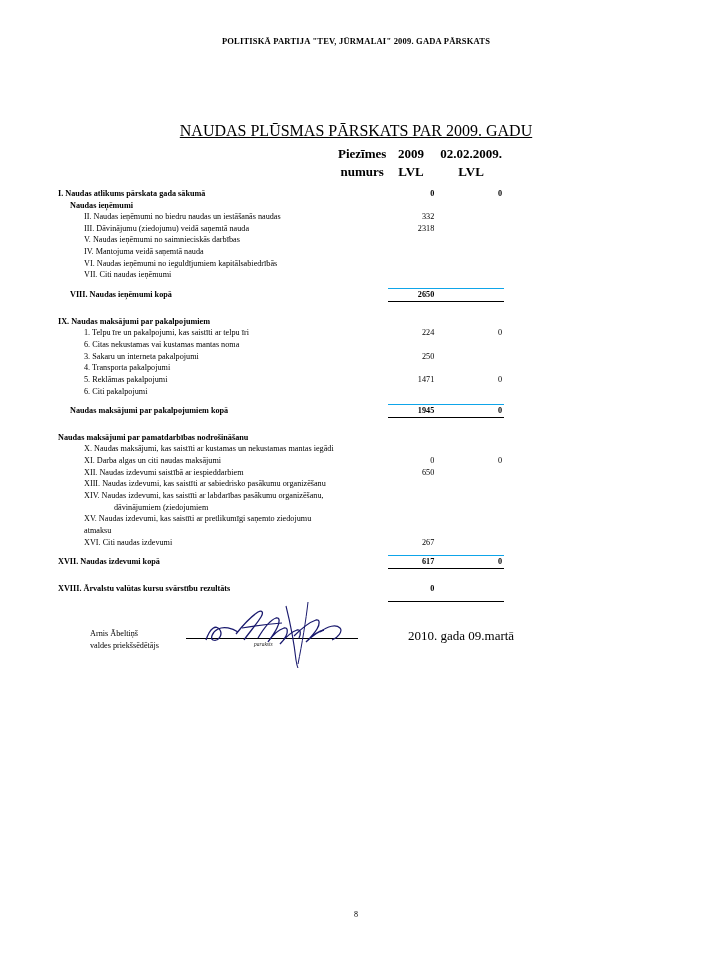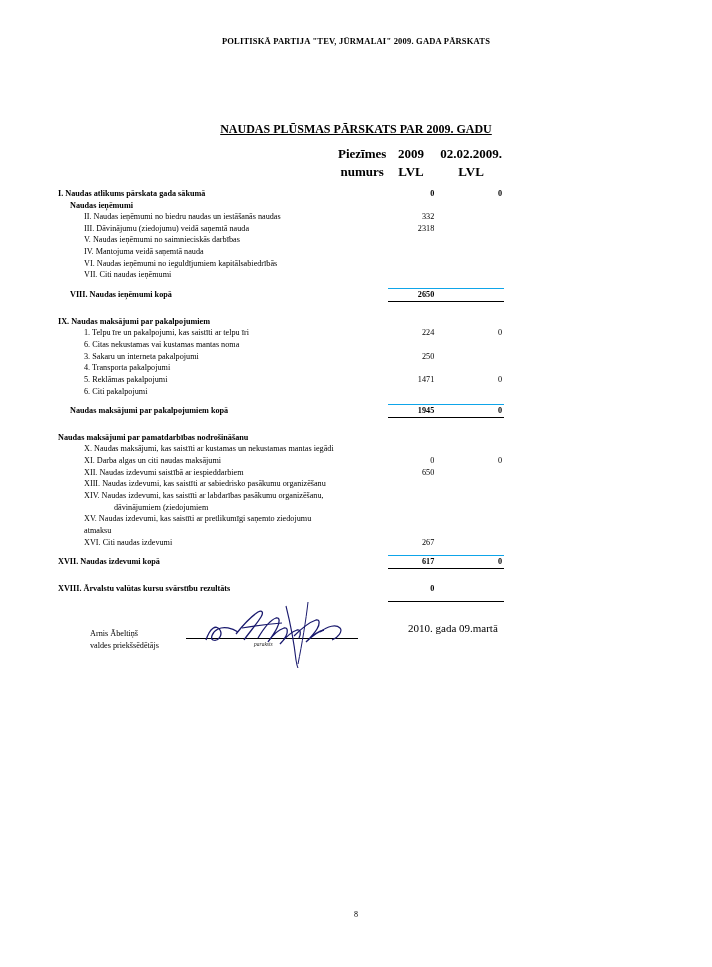--- a/index.html
+++ b/index.html
@@ -30,22 +30,22 @@
     font-size: 8.5px;
     font-weight: bold;
     letter-spacing: 0.2px;
   }
   .doc-title {
     position: absolute;
     top: 122px;
     left: 0;
     width: 712px;
     text-align: center;
-    font-size: 12px;
-    font-weight: bold;
+    font-size: 16px;
+    font-weight: normal;
   }
   .doc-title span {
     text-decoration: underline;
   }
   .content {
     position: absolute;
     top: 145px;
     left: 58px;
     width: 600px;
   }
@@ -114,22 +114,22 @@
     position: absolute;
     left: 196px;
     top: 41px;
     font-size: 5.5px;
     font-style: italic;
     color: #222;
   }
   .sig-date {
     position: absolute;
     left: 350px;
-    top: 22px;
-    font-size: 11px;
+    top: 28px;
+    font-size: 13px;
   }
   .sig-scribble {
     position: absolute;
     left: 140px;
     top: -2px;
     width: 200px;
     height: 70px;
   }
   .page-number {
     position: absolute;

